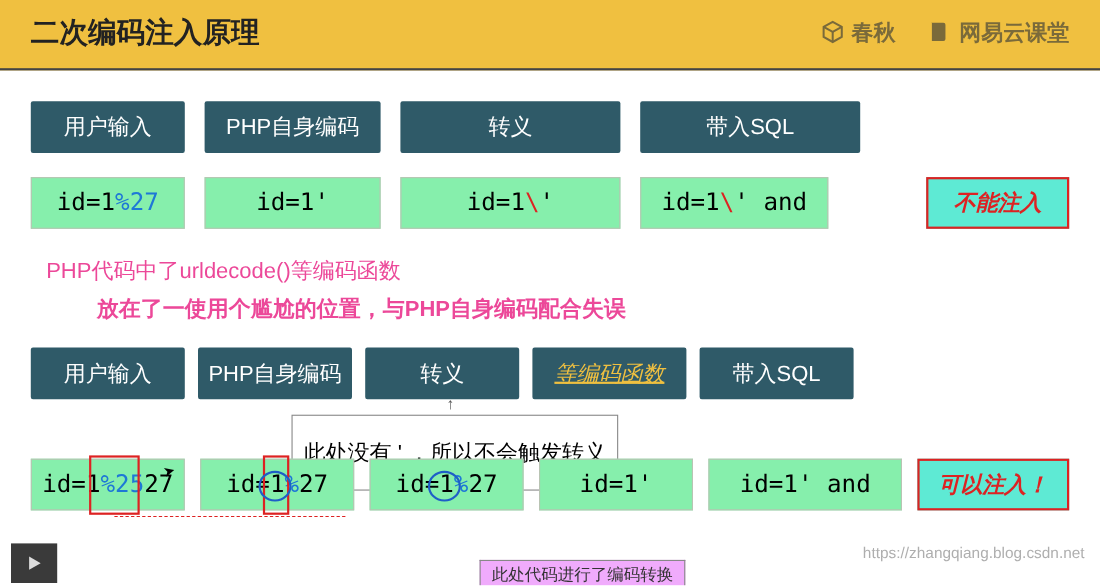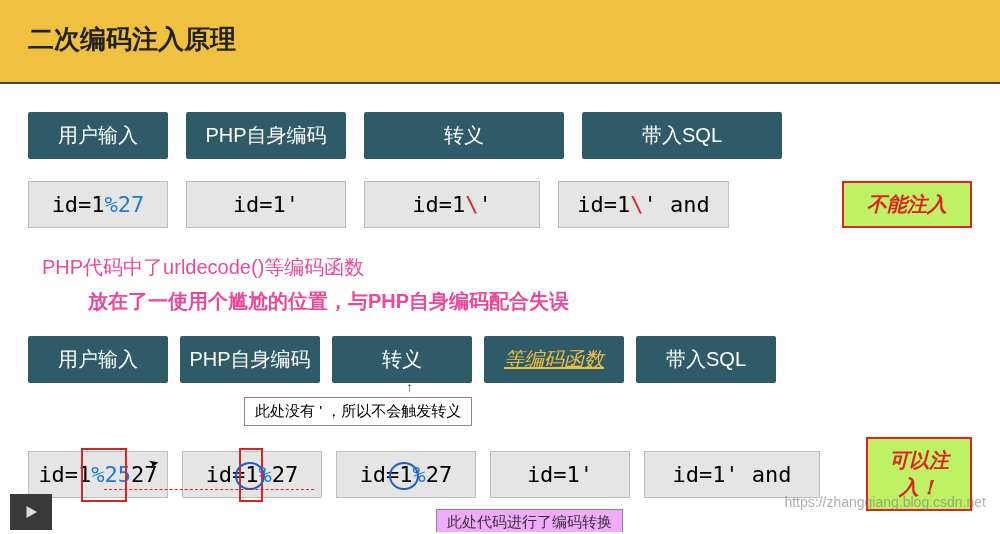--- a/index.html
+++ b/index.html
@@ -6,21 +6,21 @@
     body {
       width: 1000px;
       height: 534px;
       background: #fff;
       font-family: "Microsoft YaHei", "PingFang SC", sans-serif;
       position: relative;
       overflow: hidden;
     }
     .header {
       background: #f0c040;
-      height: 84px;
+      height: 64px;
       display: flex;
       align-items: center;
       justify-content: space-between;
       padding: 0 28px 4px 28px;
       border-bottom: 2px solid #444;
     }
     .header-title {
       font-size: 26px;
       font-weight: 700;
       color: #222;
@@ -50,79 +50,79 @@
     .dark-box {
       background: #2f5a68;
       color: #fff;
       font-size: 20px;
       text-align: center;
       padding: 10px 6px;
       border-radius: 2px;
     }
     .dark-box.highlight { color: #f0c040; text-decoration: underline; font-style: italic; }
     .light-box {
-      background: #e5e5e5;
+      background: #86efac;
       border: 1px solid #b8c4b3;
       font-size: 22px;
       text-align: center;
       padding: 10px 6px;
       font-family: "Consolas", monospace;
     }
     .light-box .pct { color: #1e78d6; }
     .light-box .bslash { color: #d22; }
     .result-box {
       border: 2px solid #d22;
       color: #d22;
       font-size: 20px;
       font-weight: 700;
       font-style: italic;
       text-align: center;
       padding: 8px 6px;
-      background: #bef264;
+      background: #5eead4;
     }
     .row1 .dark-box:nth-child(1) { width: 140px; }
     .row1 .dark-box:nth-child(2) { width: 160px; }
     .row1 .dark-box:nth-child(3) { width: 200px; }
     .row1 .dark-box:nth-child(4) { width: 200px; }
     .row2 { margin-top: 22px; }
     .row2 .light-box:nth-child(1) { width: 140px; }
     .row2 .light-box:nth-child(2) { width: 160px; }
-    .row2 .light-box:nth-child(3) { width: 176px; }
+    .row2 .light-box:nth-child(3) { width: 200px; }
     .row2 .light-box:nth-child(4) { width: 171px; }
     .row2 .result-box { width: 130px; margin-left: auto; }
     .explain {
       margin: 22px 0 18px 14px;
       font-size: 20px;
       color: #ec4899;
       line-height: 1.7;
     }
     .explain .l2 { margin-left: 46px; font-weight: bold; }
     .row3 { gap: 12px; }
     .row3 .dark-box { width: 140px; }
     .note-wrap { position: relative; margin-top: 6px; height: 48px; }
     .callout {
       position: absolute;
-      left: 216px;
+      left: 237px;
       top: 8px;
       border: 1px solid #888;
       background: #fff;
-      font-size: 15px;
-      padding: 4px 10px;
+      font-size: 20px;
+      padding: 20px 10px;
     }
     .arrow-up {
       position: absolute;
       left: 378px;
       top: -10px;
       font-size: 14px;
       color: #555;
     }
     .row4 { gap: 14px; position: relative; }
     .row4 .light-box { width: 140px; position: relative; }
     .row4 .light-box.wide { width: 176px; }
-    .row4 .result-box { width: 106px; margin-left: auto; }
+    .row4 .result-box { width: 138px; margin-left: auto; }
     .redmark {
       position: absolute;
       border: 2px solid #d22;
       pointer-events: none;
     }
     .bluecircle {
       position: absolute;
       border: 2px solid #1e5fc7;
       border-radius: 50%;
       width: 30px;
@@ -171,20 +171,41 @@
       position: absolute;
       border-top: 1px dashed #d22;
       height: 0;
     }
   </style>
 </head>
 <body>
 
 <div class="header">
   <div class="header-title">二次编码注入原理</div>
+  <div class="header-logos">
+    <div class="logo-item">
+      <span class="logo-icon">
+        <svg width="22" height="22" viewBox="0 0 24 24" fill="none" stroke="#7a6a3a" stroke-width="2">
+          <path d="M12 2 L21 7 L21 17 L12 22 L3 17 L3 7 Z"></path>
+          <path d="M3 7 L12 12 L21 7"></path>
+            <path d="M12 12 L12 22"></path>
+        </svg>
+      </span>
+      <span>春秋</span>
+    </div>
+    <div class="logo-item">
+      <span class="logo-icon">
+        <svg width="24" height="22" viewBox="0 0 24 24" fill="#7a6a3a">
+          <path d="M4 3 h12 a2 2 0 0 1 2 2 v14 a2 2 0 0 1 -2 2 h-12 z"></path>
+          <path d="M4 3 v18" stroke="#f0c040" stroke-width="1"></path>
+        </svg>
+      </span>
+      <span>网易云课堂</span>
+    </div>
+  </div>
 </div>
 
 <div class="content">
 
   <div class="row row1">
     <div class="dark-box">用户输入</div>
     <div class="dark-box">PHP自身编码</div>
     <div class="dark-box">转义</div>
     <div class="dark-box">带入SQL</div>
   </div>

